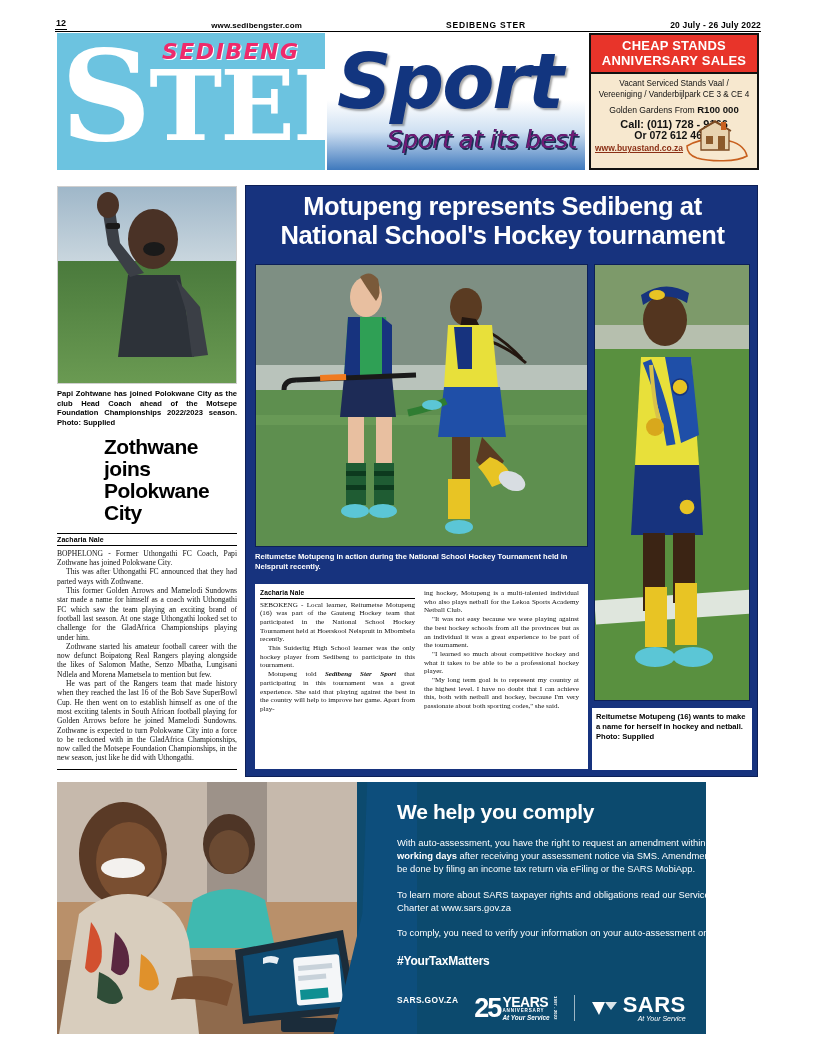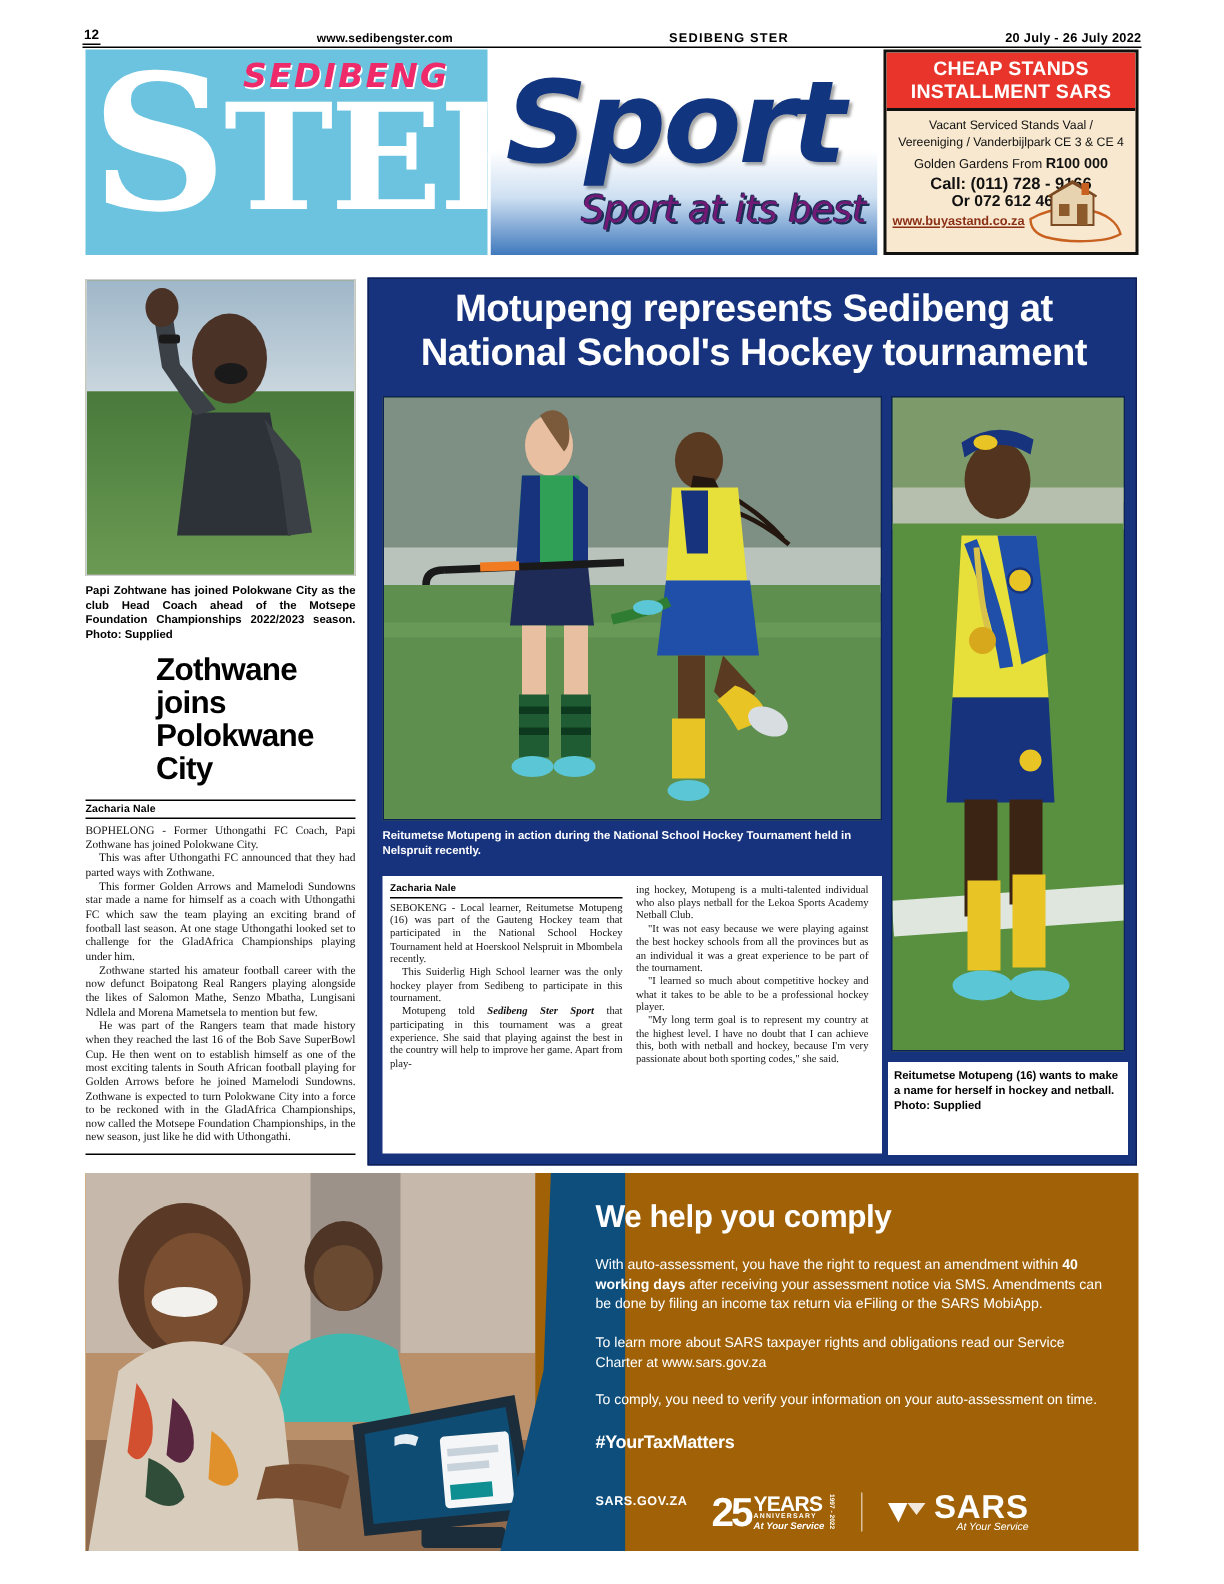--- a/index.html
+++ b/index.html
@@ -164,22 +164,22 @@
   .tb-body {
     font-size: 7.1px; line-height: 8.7px; color: #111; text-align: justify;
     font-family: "Liberation Serif", serif;
   }
   .tb-body p { text-indent: 8px; }
   .tb-body p.no-ind { text-indent: 0; }
   .tb-body b { font-weight: 700; font-style: italic; }
 
   
   .sars {
-    position: absolute; left: 57px; top: 782px; width: 702px; height: 252px;
-    background: #a16207; overflow: hidden;
+    position: absolute; left: 57px; top: 782px; width: 649px; height: 252px;
+    background: #0c4a6e; overflow: hidden;
   }
   .sars-photo {
     position: absolute; left: 0; top: 0; width: 300px; height: 252px; overflow: hidden;
   }
   .sars-wedge {
     position: absolute; left: 230px; top: -10px; width: 130px; height: 272px;
     background: #0d4e7c;
     clip-path: polygon(62% 0%, 100% 0%, 100% 100%, 34% 100%, 58% 52%);
   }
   .sars-body { position: absolute; left: 340px; top: 18px; width: 345px; }
@@ -235,21 +235,21 @@
 
   <div class="sportlogo">
     <div class="grad"></div>
     <div class="sport">Sport</div>
     <div class="tag">Sport at its best</div>
   </div>
 
   <div class="standsad">
     <div class="hdr">
       <div>CHEAP STANDS</div>
-      <div>INSTALLMENT SARS</div>
+      <div>ANNIVERSARY SALES</div>
     </div>
     <div class="ln l1">Vacant Serviced Stands Vaal /</div>
     <div class="ln l2">Vereeniging / Vanderbijlpark CE 3 &amp; CE 4</div>
     <div class="ln l3"><span>Golden Gardens From </span><b>R100 000</b></div>
     <div class="ln l4">Call: (011) 728 - 9166</div>
     <div class="ln l5">Or 072 612 4646</div>
     <div class="l6">www.buyastand.co.za</div>
     <svg class="house" viewBox="0 0 66 52">
       <path d="M2 34 C12 28 26 26 40 28 C52 30 60 36 62 44 C52 50 26 50 12 46 C6 44 2 40 2 34 Z" fill="none" stroke="#c8601f" stroke-width="1.6"></path>
       <path d="M16 38 L16 18 L30 10 L44 18 L44 38 Z" fill="#e8d3b0" stroke="#7b4a22" stroke-width="1.3"></path>

